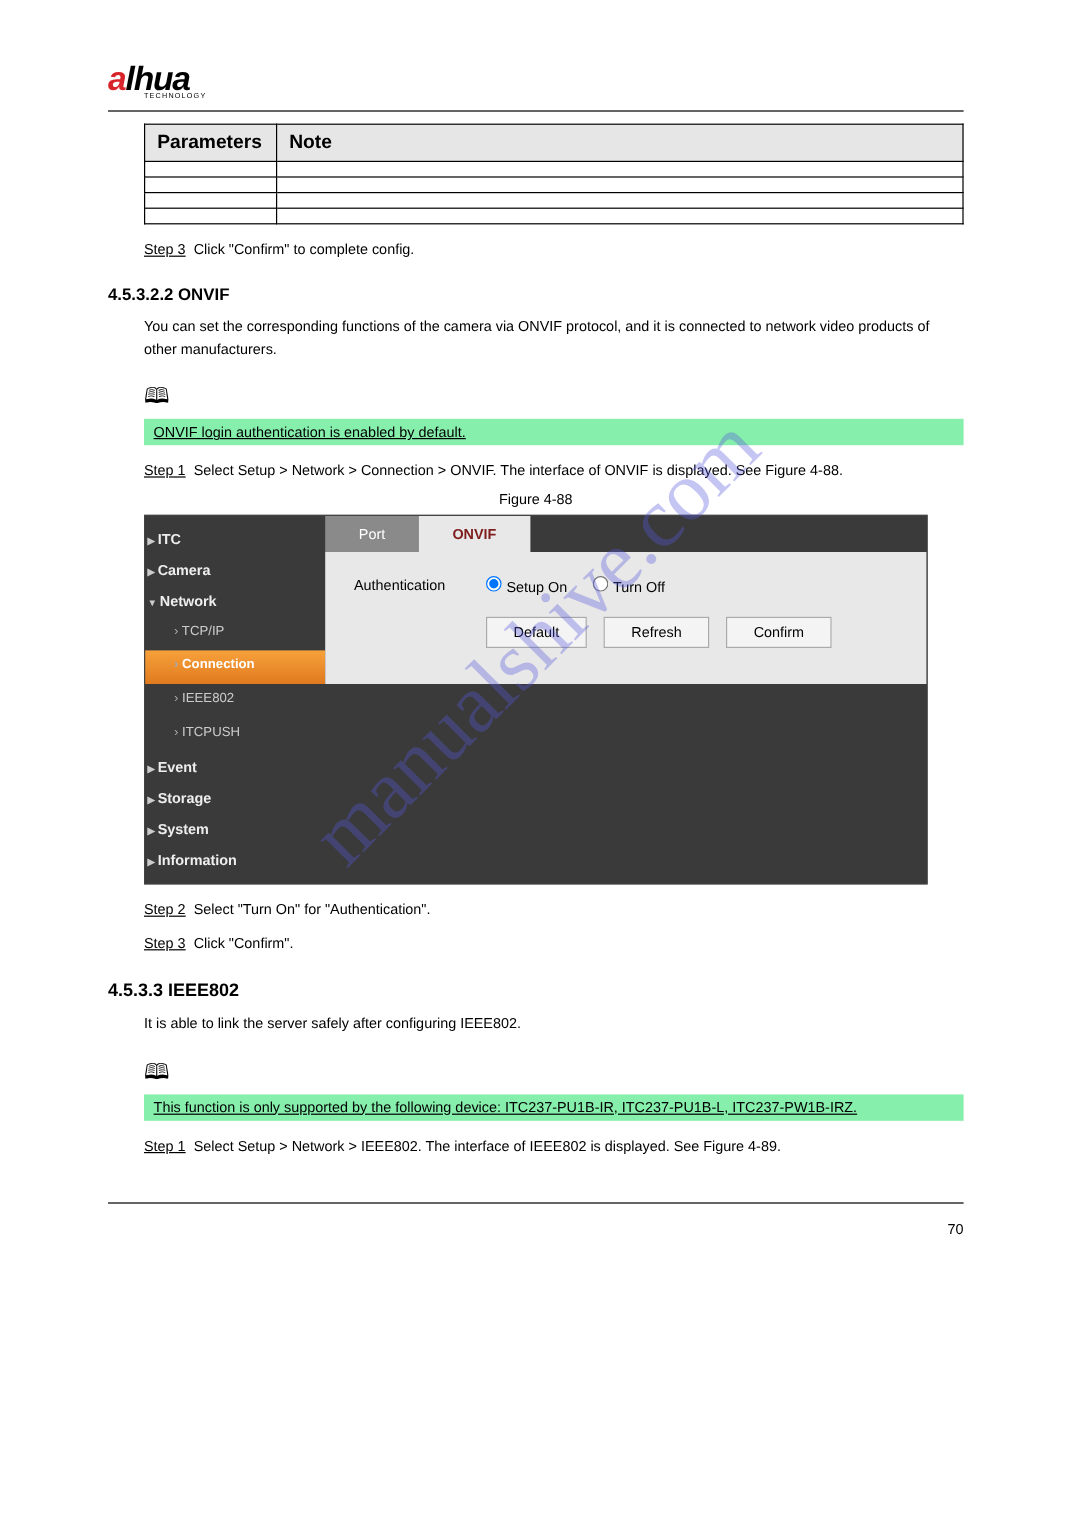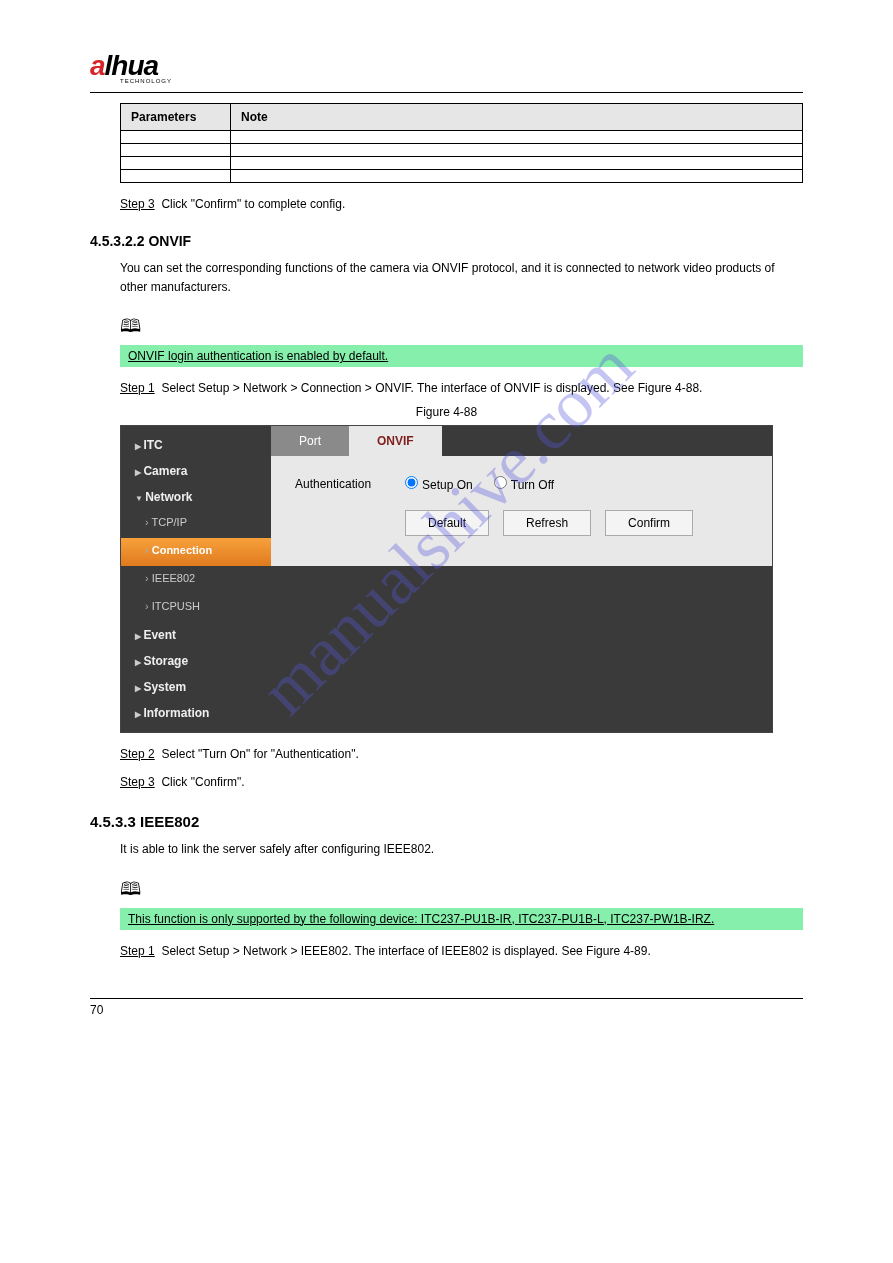--- a/index.html
+++ b/index.html
@@ -31,21 +31,21 @@
     letter-spacing: 1px;
     margin-left: 30px;
     margin-top: -4px;
   }
   .hr { border-top: 1px solid #000; margin-bottom: 10px; }
   .param-table {
     border-collapse: collapse;
     width: 100%;
     margin-left: 30px;
     width: calc(100% - 30px);
-    font-size: 12px;
+    font-size: 16px;
   }
   .param-table th, .param-table td {
     border: 1px solid #000;
     padding: 6px 10px;
     text-align: left;
   }
   .param-table th {
     background: #e6e6e6;
     font-weight: bold;
   }
@@ -92,21 +92,21 @@
     background: #3a3a3a;
     font-size: 11px;
     color: #fff;
   }
   .side-nav {
     width: 150px;
     background: #3a3a3a;
     padding: 6px 0;
   }
   .nav-item {
-    padding: 6px 10px 6px 14px;
+    padding: 6px 10px 6px 2px;
     color: #eee;
     font-size: 12px;
   }
   .nav-item.top { font-weight: bold; }
   .nav-item.expanded::before { content: "▼ "; font-size: 8px; color: #ccc; }
   .nav-item.collapsed::before { content: "▶ "; font-size: 8px; color: #ccc; }
   .nav-sub {
     padding: 6px 10px 10px 24px;
     color: #ccc;
     font-size: 11px;
@@ -168,24 +168,25 @@
     padding: 5px 22px;
     font-size: 12px;
     color: #000;
     cursor: pointer;
   }
   .dark-remain {
     background: #3a3a3a;
     height: 20px;
   }
   .page-num {
+    text-align: right;
     font-size: 12px;
     margin-top: 40px;
     border-top: 1px solid #000;
-    padding-top: 4px;
+    padding-top: 14px;
   }
   .watermark {
     position: absolute;
     top: 50%;
     left: 50%;
     transform: translate(-50%, -50%) rotate(-45deg);
     font-size: 70px;
     color: rgba(90, 90, 220, 0.35);
     pointer-events: none;
     white-space: nowrap;

